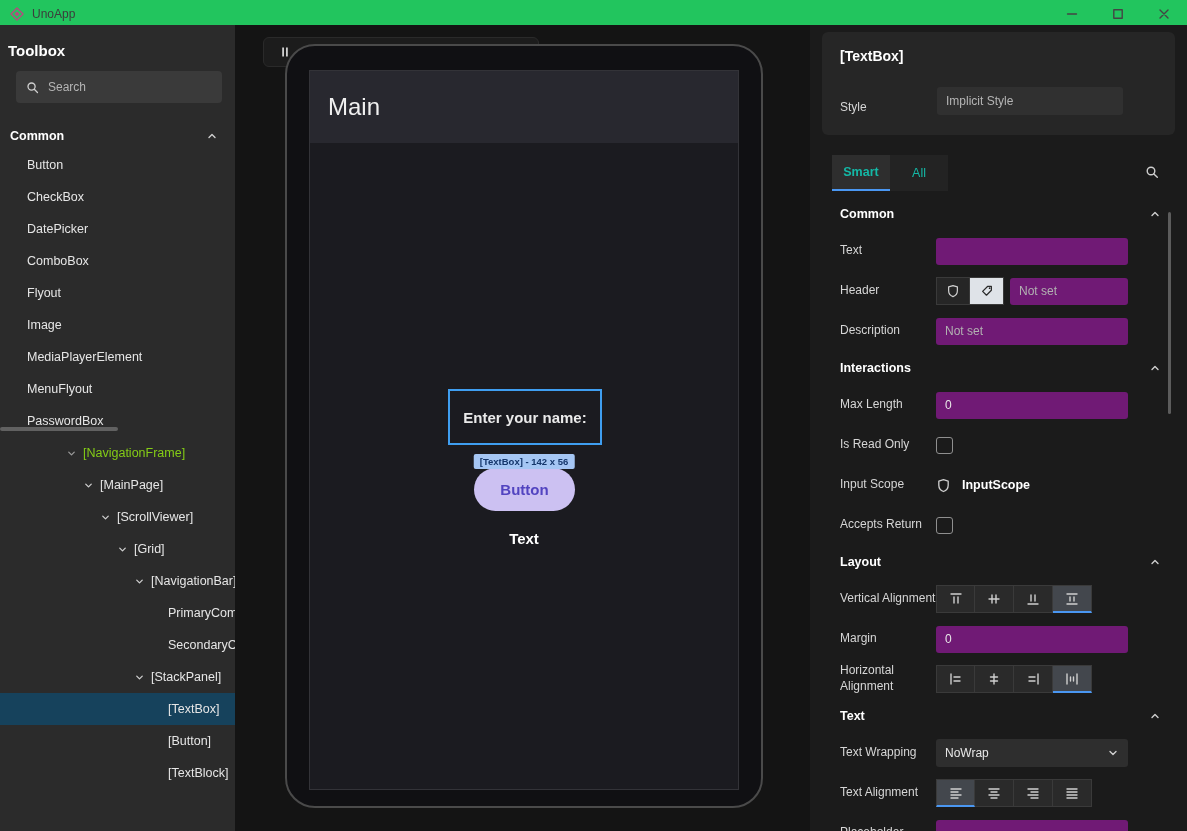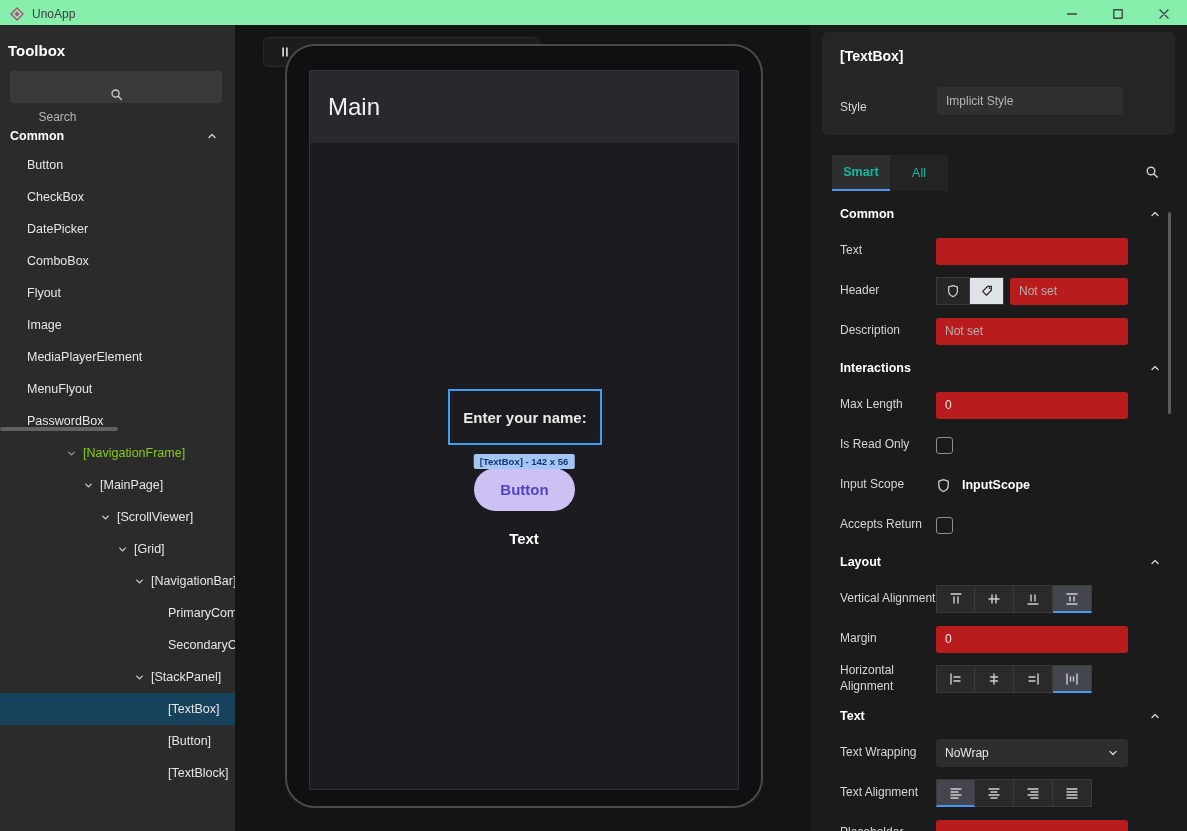--- a/index.html
+++ b/index.html
@@ -7,33 +7,33 @@
   body {
     position:relative; background:#141414; overflow:hidden;
     font-family:"Liberation Sans", sans-serif; -webkit-font-smoothing:antialiased;
   }
   svg.ic { fill:none; stroke:#cfcfcf; stroke-width:1.4; stroke-linecap:round; stroke-linejoin:round; display:block; }
   svg.ic.dim { stroke:#6e6e6e; }
   svg.ic.dark { stroke:#2b2b2b; }
   svg.ic.fillic { fill:#38a4f4; stroke:none; }
 
   
-  .titlebar { position:absolute; top:0; left:0; width:1187px; height:27px; background:#86efac;
+  .titlebar { position:absolute; top:0; left:0; width:1187px; height:27px; background:#22c55e;
     display:flex; align-items:center; justify-content:space-between; }
   .tb-left { display:flex; align-items:center; gap:8px; padding-left:10px; }
   .app-title { font-size:12px; color:#3c3c3c; }
   .tb-controls { display:flex; height:25px; }
   .wbtn { width:46px; height:25px; border:none; background:transparent; display:flex; align-items:center; justify-content:center; cursor:default; }
   .wbtn svg { stroke:#444; }
 
   
   .sidebar { position:absolute; top:25px; left:0; width:235px; height:806px; background:#2b2b2b; overflow:hidden; }
   .panel-title { margin:16px 8px 0 8px; font-size:15px; font-weight:bold; color:#ffffff; line-height:20px; white-space:nowrap; }
-  .searchbox { margin:10px 13px 0 10px; height:28px; background:#3a3a3a; border-radius:4px;
-    display:flex; align-items:center; gap:8px; padding:16px 9px;flex-direction:column; }
+  .searchbox { margin:10px 13px 0 16px; height:28px; background:#3a3a3a; border-radius:4px;
+    display:flex; align-items:center; gap:8px; padding:16px 9px; }
   .searchbox input { flex:1; background:transparent; border:none; outline:none; color:#dddddd; font-size:12px; font-family:inherit; min-width:0; }
   .searchbox input::placeholder { color:#b5b5b5; }
   .section-row { margin-top:20px; height:26px; display:flex; align-items:center; justify-content:space-between;
     padding:0 17px 0 10px; color:#ffffff; font-size:12.5px; font-weight:bold; }
   .tb-item { height:32px; display:flex; align-items:center; padding-left:27px; font-size:12.5px; color:#e6e6e6; white-space:nowrap; }
   .hscroll { position:absolute; top:402px; left:0; width:118px; height:4px; background:#616161; border-radius:2px; }
   .elements-title { margin:14px 8px 12px 8px; font-size:15px; font-weight:bold; color:#ffffff; line-height:20px; }
   .tree-row { height:32px; display:flex; align-items:center; font-size:12.5px; color:#e6e6e6; white-space:nowrap; overflow:hidden; }
   .tree-row .chev { width:12px; margin-right:5px; flex:none; display:flex; }
   .d0 { padding-left:66px; } .d1 { padding-left:83px; } .d2 { padding-left:100px; }
@@ -71,21 +71,21 @@
   .tab { width:58px; height:36px; display:flex; align-items:center; justify-content:center;
     font-size:12.5px; color:#14b8a6; background:#232323; cursor:default; }
   .tab.active { background:#2e2e2e; border-bottom:2px solid #4a97f2; font-weight:bold; }
   .tabsearch { position:absolute; top:139px; right:27px; }
   .props { position:absolute; top:166px; left:0; right:0; bottom:0; overflow:hidden; padding-top:6px; }
   .sec-title { height:34px; display:flex; align-items:center; justify-content:space-between;
     padding:0 26px 0 30px; font-size:12.5px; font-weight:bold; color:#ffffff; }
   .prow { min-height:40px; display:flex; align-items:center; padding:0 59px 0 30px; }
   .plabel { width:96px; flex:none; font-size:12px; color:#d6d6d6; line-height:1.3; }
   .pctrl { flex:1; display:flex; align-items:center; }
-  .pinput { width:100%; height:27px; background:#b91c1c; border:none; border-radius:3px; outline:none;
+  .pinput { width:100%; height:27px; background:#701a75; border:none; border-radius:3px; outline:none;
     color:#e8e8e8; font-size:12px; padding:0 9px; font-family:inherit; }
   .pinput.notset { color:#b2b2b2; }
   .toggle2 { display:flex; margin-right:6px; flex:none; }
   .tgl { width:34px; height:28px; display:flex; align-items:center; justify-content:center;
     background:#262626; border:1px solid #3a3a3a; }
   .tgl + .tgl { border-left:none; }
   .tgl.lit { background:#dfe3e8; }
   .checkbox { width:17px; height:17px; border:1px solid #8f8f8f; border-radius:3px; background:transparent; }
   .scope { display:flex; align-items:center; gap:11px; color:#ffffff; font-weight:bold; font-size:12.5px; }
   .aligngroup { display:flex; }

